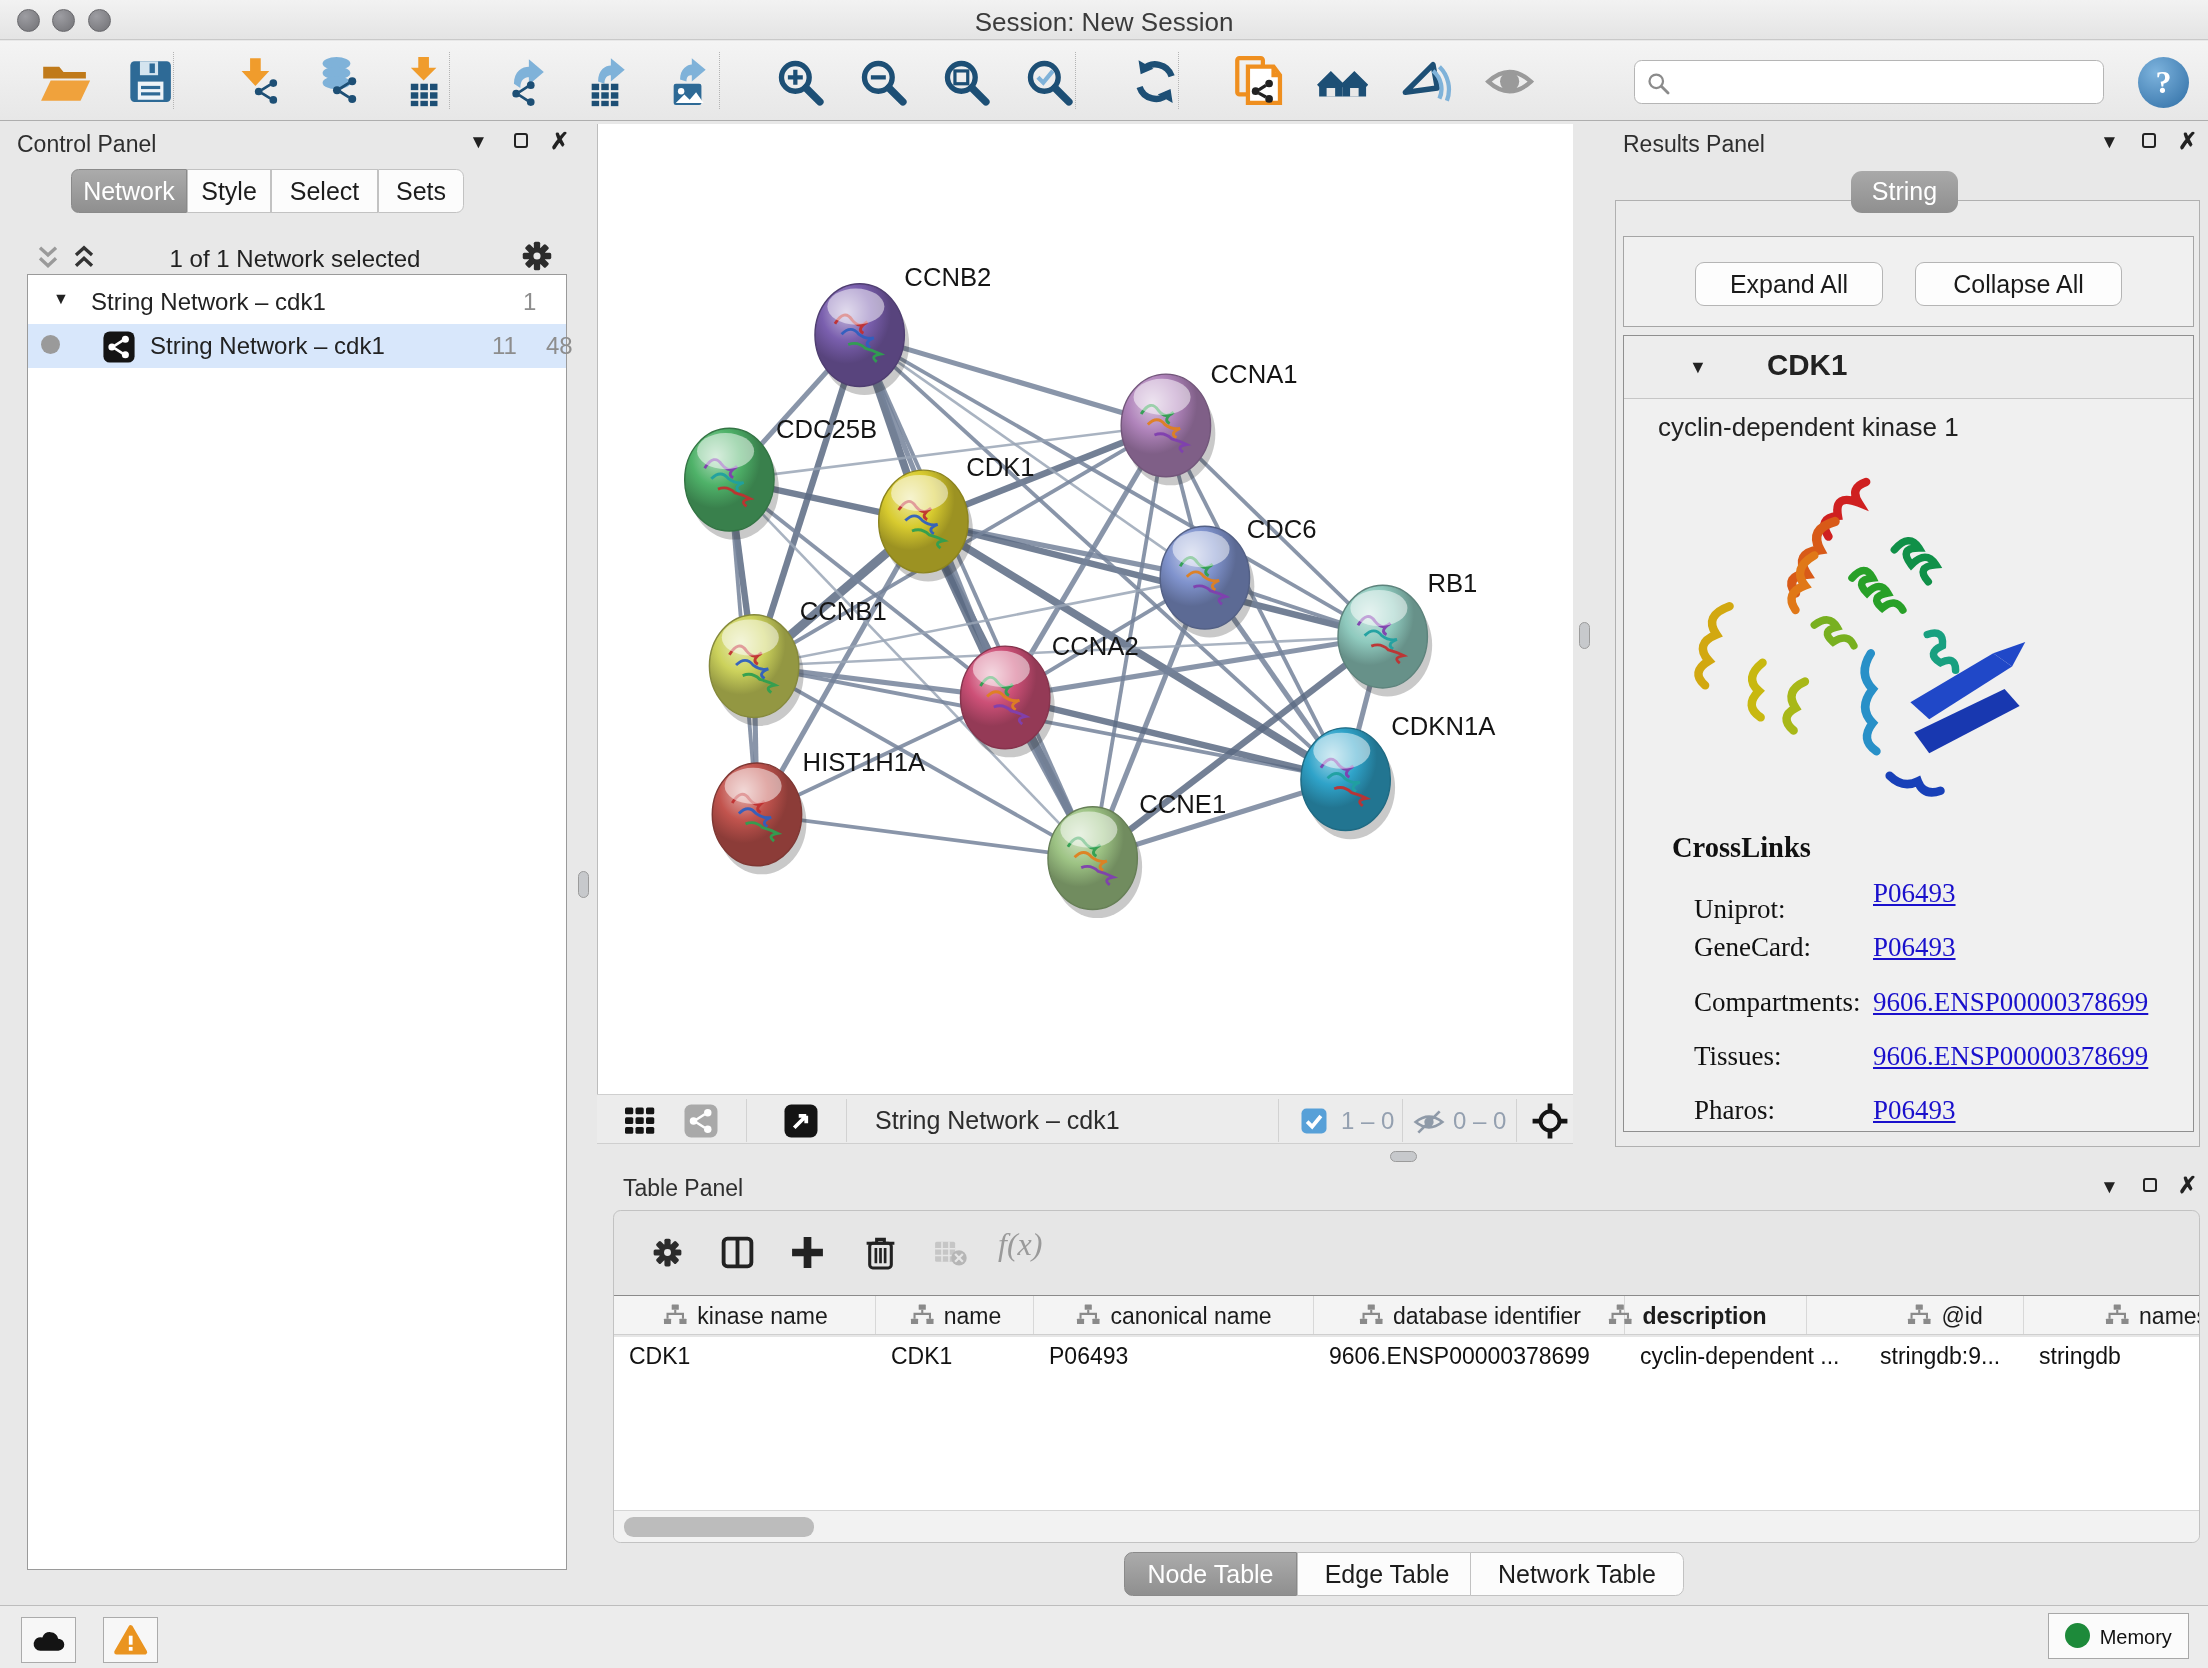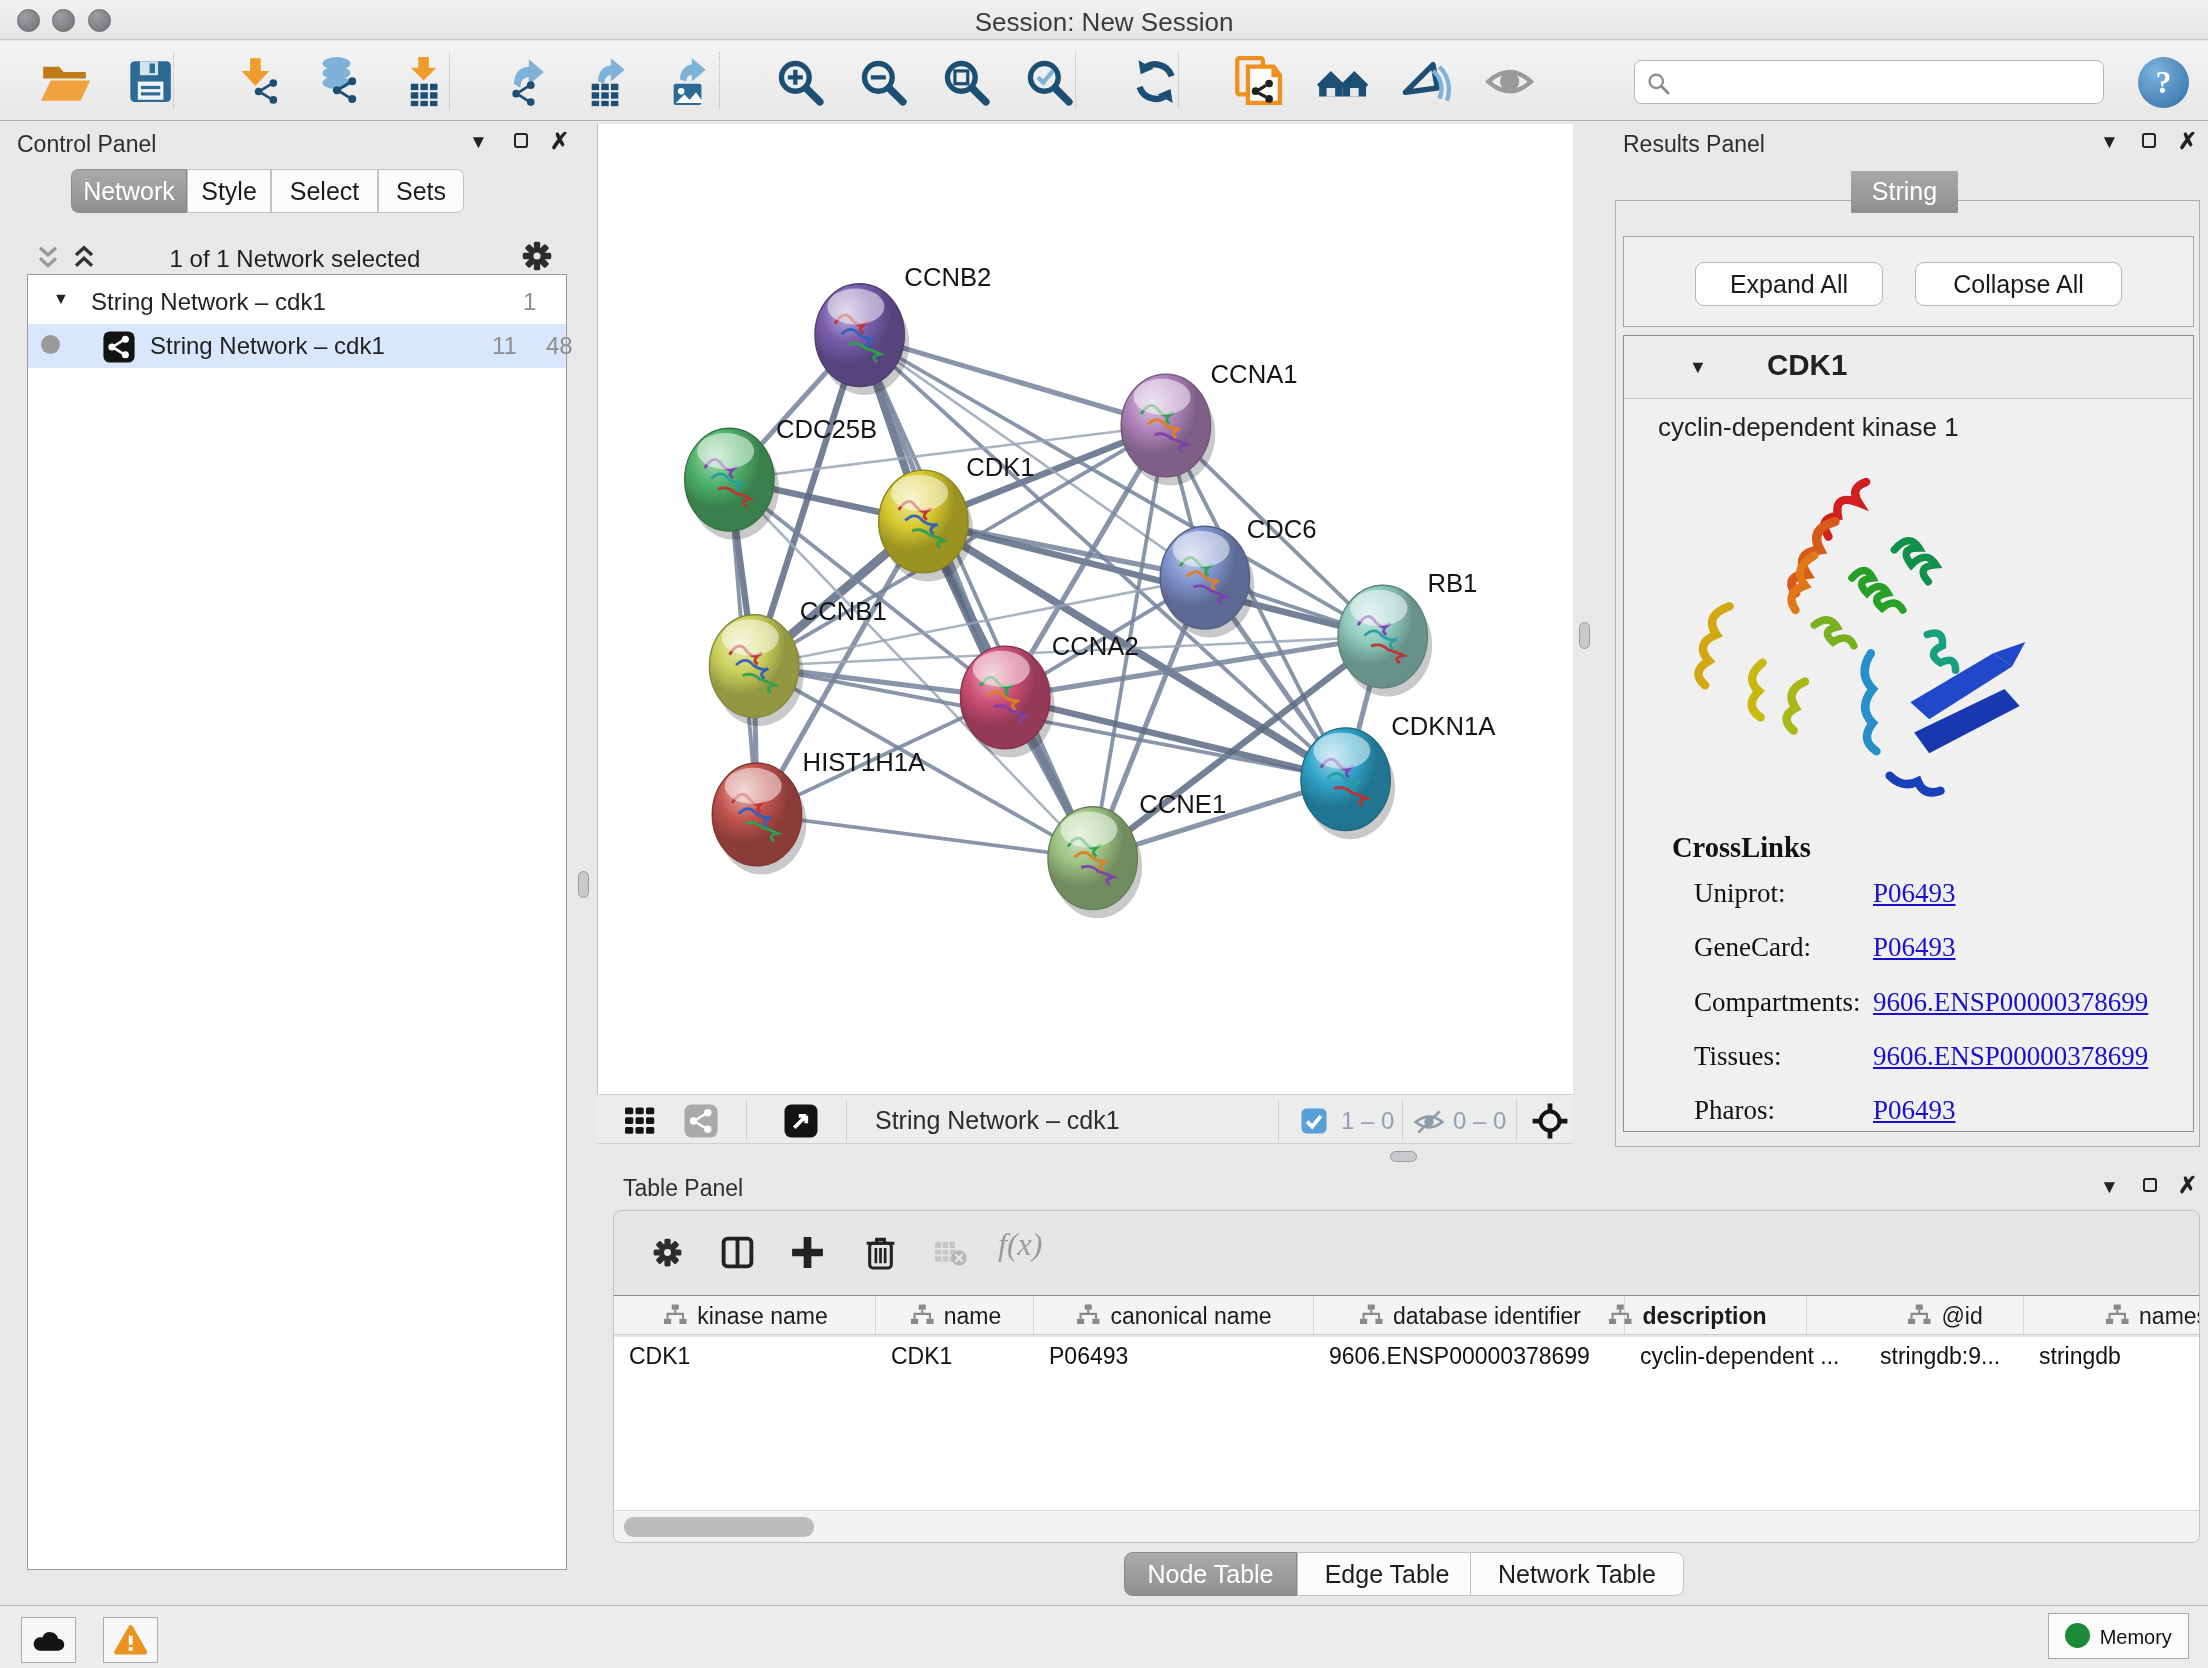--- a/index.html
+++ b/index.html
@@ -45,21 +45,21 @@
   .netfooter{position:absolute;left:597px;top:1094px;width:976px;height:50px;background:#ececec;
     border-top:1px solid #cfcfcf;border-bottom:1px solid #cfcfcf;}
   .fsep{position:absolute;top:3.8px;height:43px;border-left:1px solid #d2d2d2;}
   .fico{position:absolute;top:7.6px;width:36px;height:36px;cursor:pointer;}
   .fcount{position:absolute;top:12.4px;font-size:24px;color:#94a0b0;}
   
   .vhandle{position:absolute;width:11.4px;height:27px;background:#c7c9cc;border:1px solid #9b9b9b;border-radius:5.7px;cursor:col-resize;}
   .hhandle{position:absolute;width:27px;height:11.4px;background:#c7c9cc;border:1px solid #9b9b9b;border-radius:5.7px;cursor:row-resize;}
   
   .rbox{position:absolute;left:1615px;top:200px;width:585px;height:947px;background:#ebebeb;border:1px solid #b0b0b0;}
-  .stringtab{position:absolute;left:1851px;top:171px;width:107px;height:42px;border-radius:1px;
+  .stringtab{position:absolute;left:1851px;top:171px;width:107px;height:42px;border-radius:11px;
     background:linear-gradient(#a9a9a9,#8f8f8f);color:#fff;font-size:25px;text-align:center;line-height:40px;cursor:pointer;}
   .rsub{position:absolute;background:#f0f0f0;border:1px solid #a5a5a5;}
   .rbtn{position:absolute;height:44px;background:#fdfdfd;border:1px solid #b5b5b5;border-radius:9px;
     font-size:25px;color:#1a1a1a;cursor:pointer;font-family:"Liberation Sans",sans-serif;}
   .xlink{font-family:"Liberation Serif",serif;font-size:27px;color:#1a10cc;text-decoration:underline;cursor:pointer;}
   .xlabel{font-family:"Liberation Serif",serif;font-size:27px;color:#111;}
   
   .tablebox{position:absolute;left:613px;top:1210px;width:1587px;height:333px;background:#e6e6e6;
     border:1px solid #c2c2c2;border-radius:7.6px;overflow:hidden;}
   .ttool{position:absolute;left:0;top:0;width:100%;height:82px;}
@@ -720,21 +720,21 @@
         <path stroke="#2890c8" stroke-width="9" d="M210 200q-14 22 2 38q-16 20 0 36q-14 18 4 30"></path>
         <path stroke="#1840b8" stroke-width="9" d="M230 330q14 14 30 6q6 16 24 10"></path>
       </g>
       <path fill="#2048c8" d="M252 252 340 200l20 14-88 56z"></path>
       <path fill="#1838b0" d="M256 284 352 238l16 18-96 50z"></path>
       <path fill="#2048c8" d="M340 200l34-12-14 26z"></path>
     </svg>
 
     <span class="abs xlabel" style="left:48px;top:496px;font-weight:bold;font-size:28.5px">CrossLinks</span>
     <div>
-      <span class="abs xlabel" style="left:70px;top:542px">Uniprot:</span>
+      <span class="abs xlabel" style="left:70px;top:558px">Uniprot:</span>
       <span class="abs xlink" style="left:249px;top:542px">P06493</span>
       <span class="abs xlabel" style="left:70px;top:596px">GeneCard:</span>
       <span class="abs xlink" style="left:249px;top:596px">P06493</span>
       <span class="abs xlabel" style="left:70px;top:651px">Compartments:</span>
       <span class="abs xlink" style="left:249px;top:651px">9606.ENSP00000378699</span>
       <span class="abs xlabel" style="left:70px;top:705px">Tissues:</span>
       <span class="abs xlink" style="left:249px;top:705px">9606.ENSP00000378699</span>
       <span class="abs xlabel" style="left:70px;top:759px">Pharos:</span>
       <span class="abs xlink" style="left:249px;top:759px">P06493</span>
     </div>

